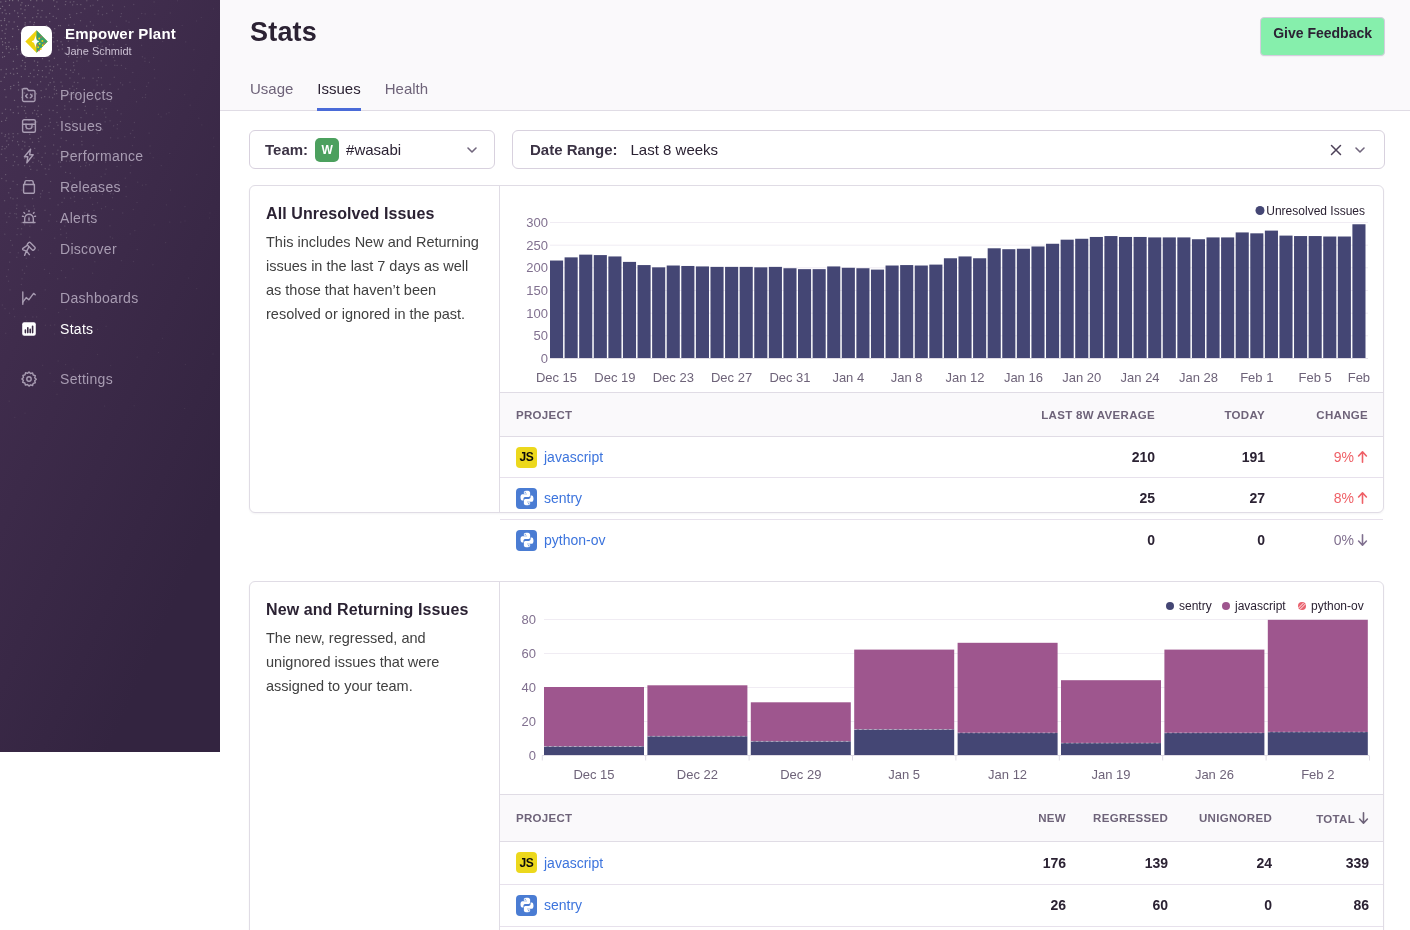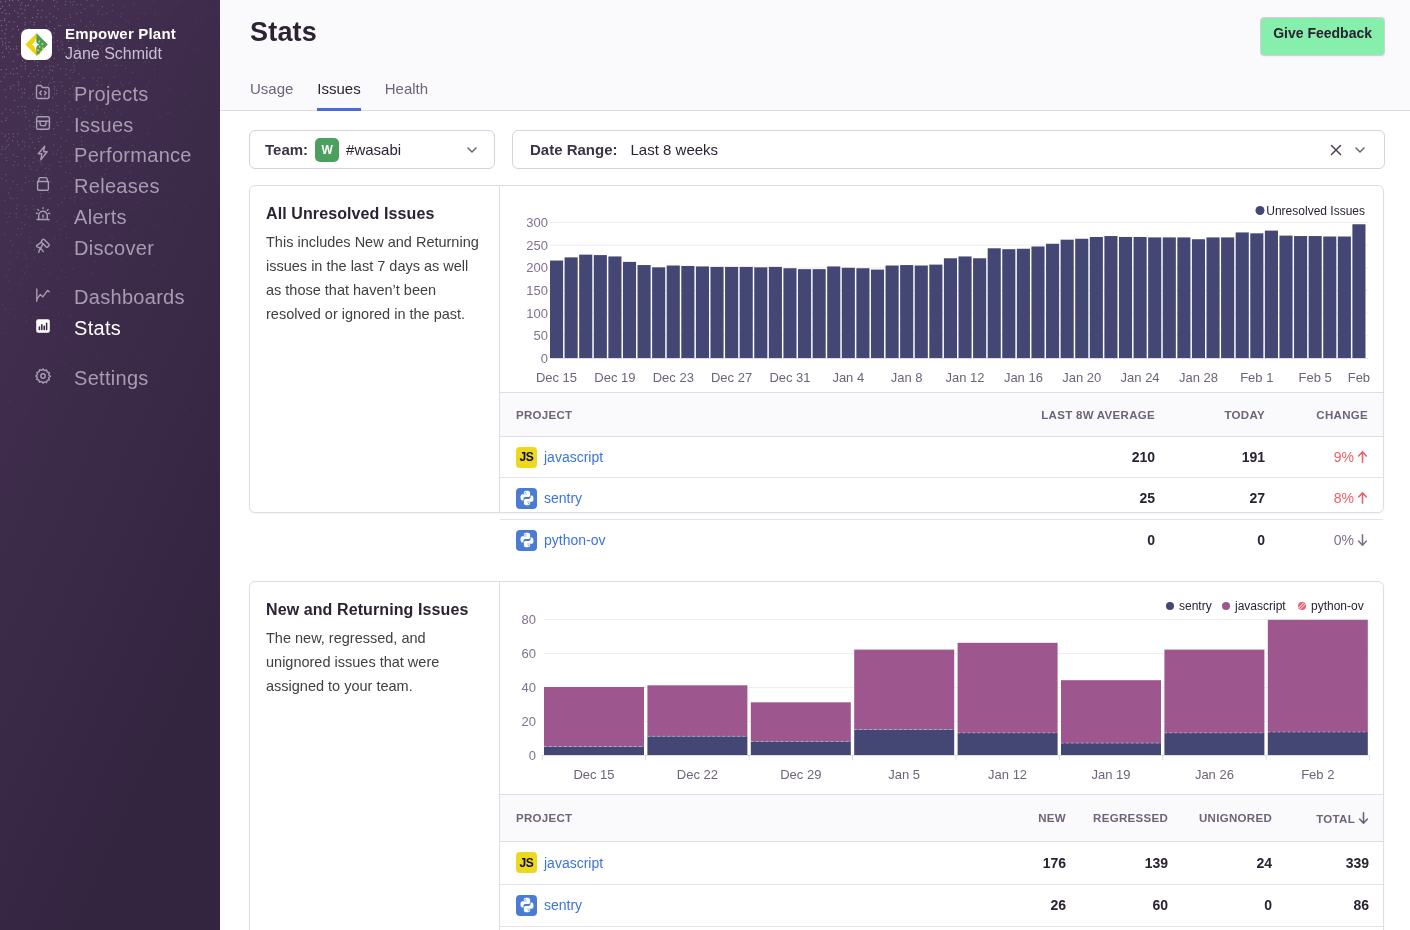--- a/index.html
+++ b/index.html
@@ -1,25 +1,25 @@
 <!DOCTYPE html>
 <html><head><meta charset="utf-8"><title>Stats</title><style>
 * { margin:0; padding:0; box-sizing:border-box; }
 .pright > svg { display:block; }
 html,body { width:1410px; height:930px; overflow:hidden; font-family:"Liberation Sans",sans-serif; background:#fff; }
-.sidebar { position:absolute; left:0; top:0; width:220px; height:930px;
+.sidebar { position:absolute; left:0; top:0; width:220px; height:752px;
   background:linear-gradient(294deg,#332440 20%,#453052 95%); color:#fff; }
 .dots { position:absolute; left:0; top:0; }
 .org { position:absolute; left:21px; top:25px; display:flex; align-items:center; }
 .logo { width:31px; height:31px; background:#fff; border-radius:7px; position:relative; flex:none; }
 .org-txt { margin-left:13px; }
 .org-name { font-size:15px; font-weight:700; color:#fff; letter-spacing:.2px; }
-.org-user { font-size:16px; color:#cabfd2; margin-top:3px; }
-nav a { position:absolute; left:34px; display:flex; color:#a89cb2;
-  font-size:20px; letter-spacing:.3px; text-decoration:none; height:24px; }
+.org-user { font-size:11px; color:#cabfd2; margin-top:3px; }
+nav a { position:absolute; left:20px; display:flex; align-items:center; color:#a89cb2;
+  font-size:14px; letter-spacing:.3px; text-decoration:none; height:24px; }
 nav a .nicon { margin-right:22px; flex:none; }
 nav a span { display:inline-block; }
 nav a.active { color:#fff; }
 .main { position:absolute; left:220px; top:0; width:1190px; height:930px; background:#fff; }
 .pagehead { position:absolute; left:0; top:0; width:1190px; height:111px; background:#faf9fb;
   border-bottom:1px solid #e0dce5; }
 h1 { position:absolute; left:30px; top:17px; font-size:27px; color:#2b2233; letter-spacing:.2px; }
 .feedback { position:absolute; right:25px; top:17px; height:39px; padding:0 12px; background:#86efac;
   border:1px solid #d5cdde; border-radius:4px; font-weight:700; font-size:14px; color:#2b2233;
   line-height:30px; box-shadow:0 1px 1px rgba(50,40,60,.04); }

